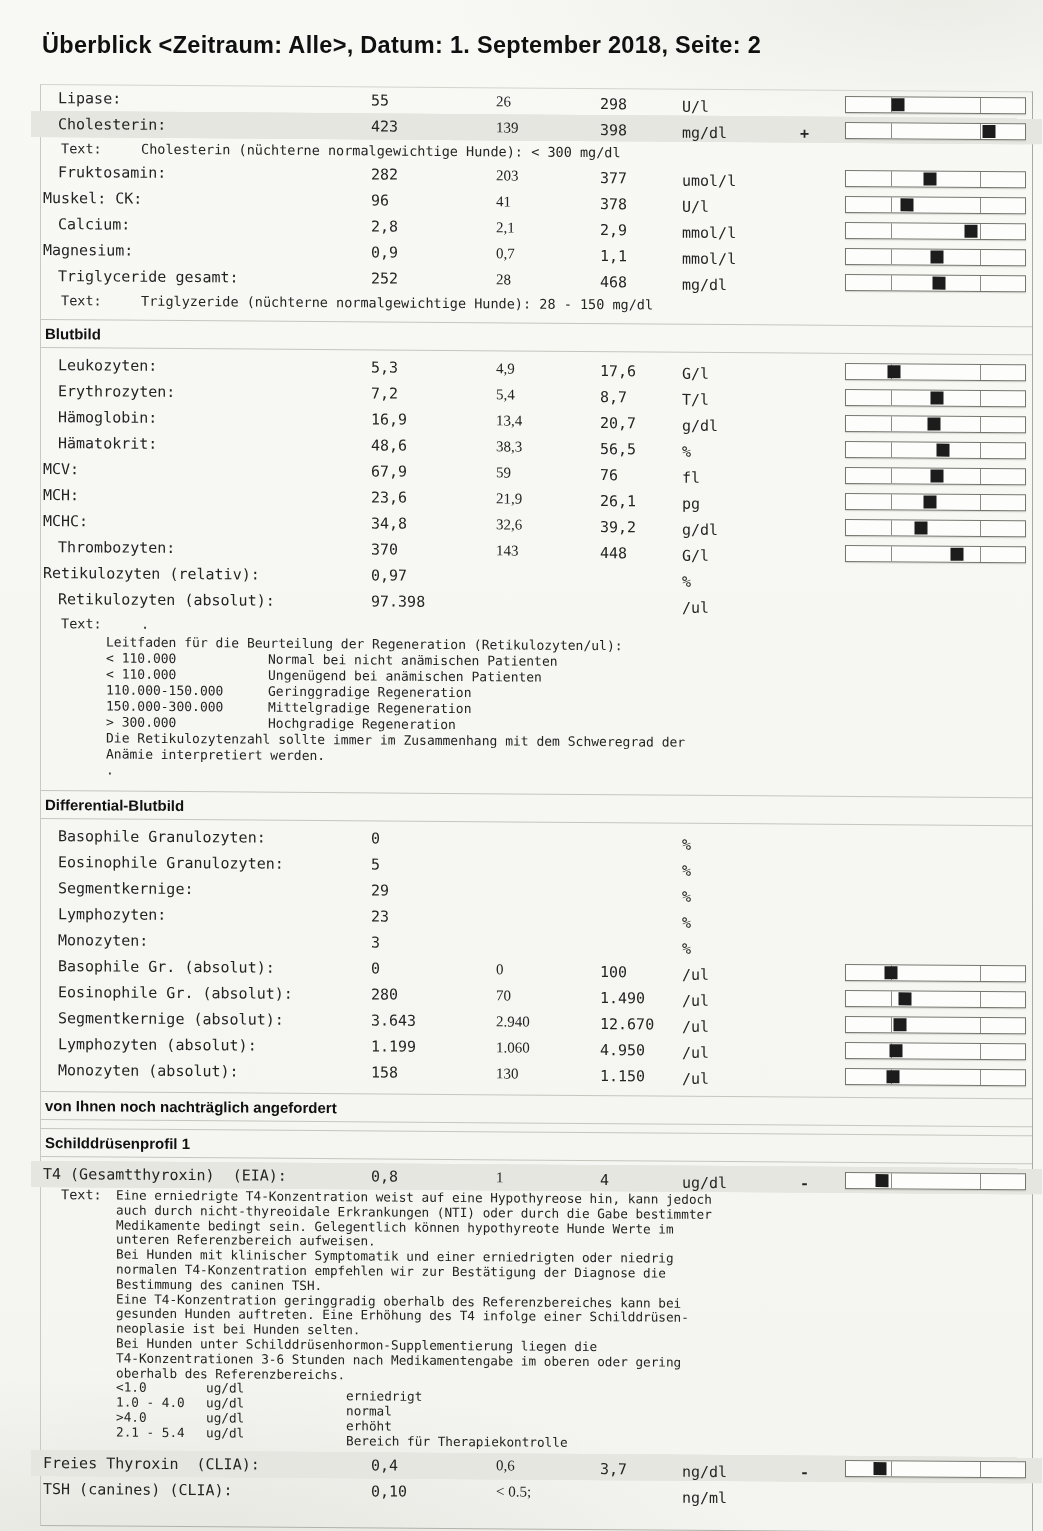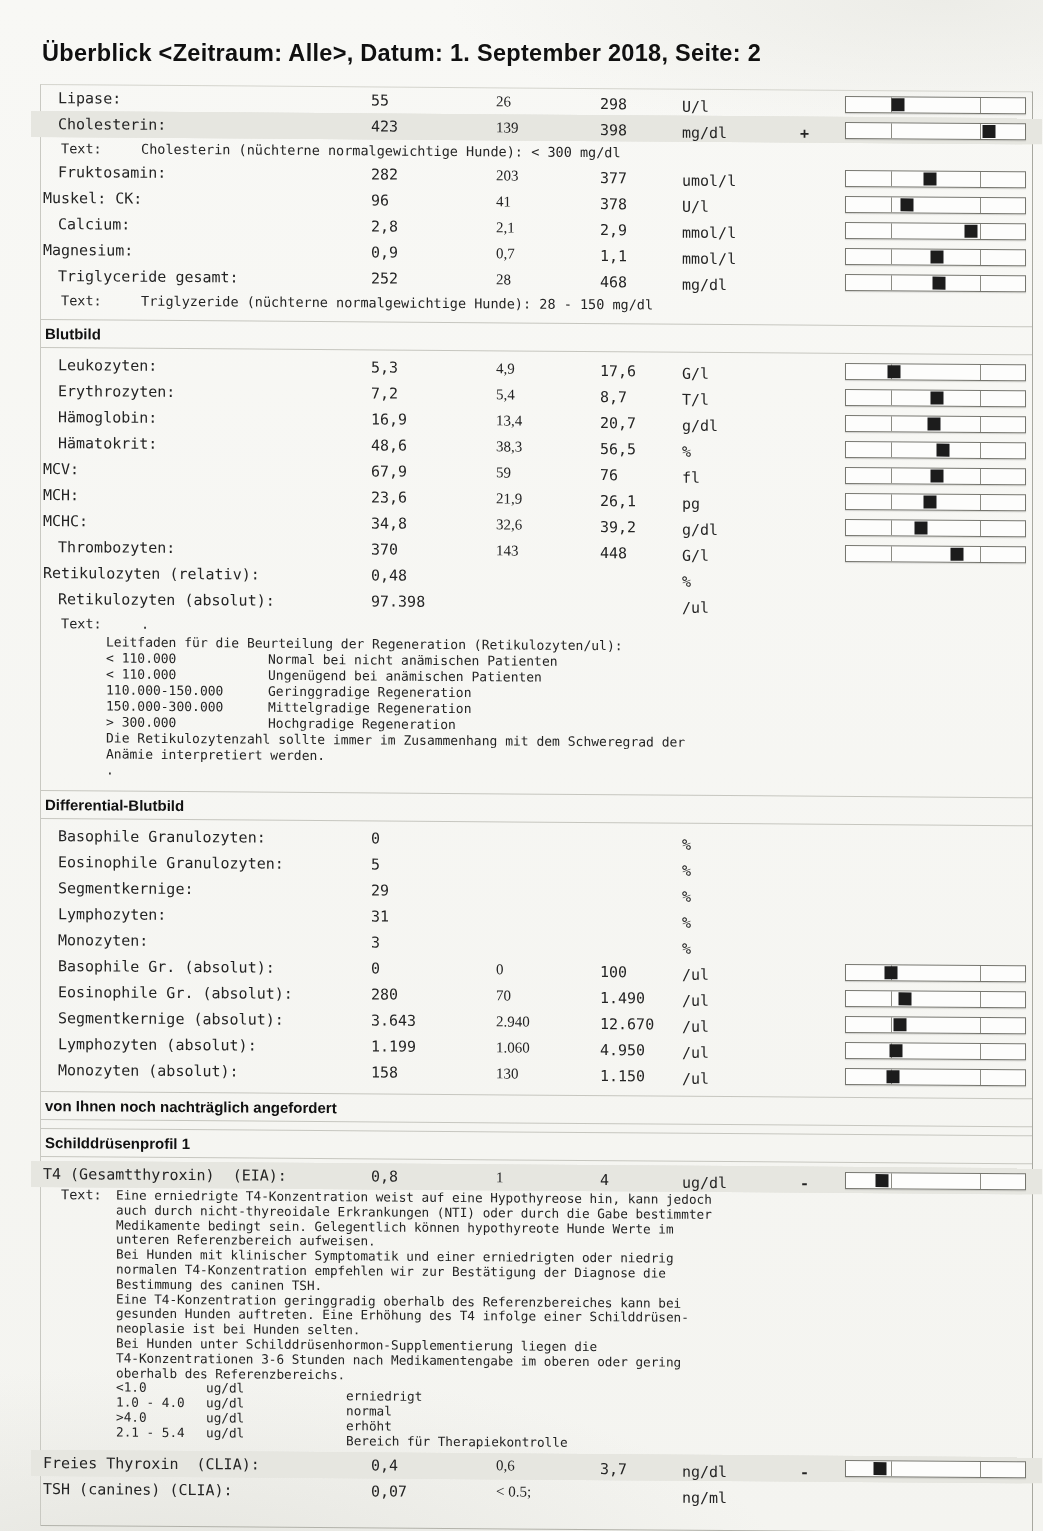--- a/index.html
+++ b/index.html
@@ -9,21 +9,21 @@
     background:#f7f7f4;
     background-image:
       radial-gradient(900px 300px at 15% 103%, rgba(210,210,202,.45), transparent 70%),
       radial-gradient(700px 200px at 90% 0%, rgba(225,225,218,.5), transparent 70%),
       linear-gradient(#f8f8f5, #f4f4f0);
     overflow:hidden;
     font-family:"DejaVu Sans Mono", monospace;
     color:#242424;
   }
   .title {
-    position:absolute; left:42px; top:40px;
+    position:absolute; left:42px; top:32px;
     font:bold 23.5px "Liberation Sans", sans-serif;
     color:#101010; letter-spacing:.3px; white-space:pre;
   }
   .table {
     position:absolute; left:40px; top:84px; width:993px;
     transform:skewY(.42deg); transform-origin:0 0;
     border-top:1px solid #d4d4cd;
     border-left:1px solid #c9c9c2;
     border-right:1px solid #a8a8a0;
   }
@@ -85,39 +85,39 @@
       <div class="row textrow"><span class="tlabel">Text:</span><span class="tcontent">Triglyzeride (nüchterne normalgewichtige Hunde): 28 - 150 mg/dl</span></div>
       <div class="sec-header">Blutbild</div>
       <div class="row analyte"><span class="c name">Leukozyten:</span><span class="c value">5,3</span><span class="c min">4,9</span><span class="c max">17,6</span><span class="c unit">G/l</span><span class="c flag"></span><span class="c barcell"><span class="bar"><span class="divider" style="left: 25%;"></span><span class="divider" style="left: 75%;"></span><span class="marker" style="left: 27%;"></span></span></span></div>
       <div class="row analyte"><span class="c name">Erythrozyten:</span><span class="c value">7,2</span><span class="c min">5,4</span><span class="c max">8,7</span><span class="c unit">T/l</span><span class="c flag"></span><span class="c barcell"><span class="bar"><span class="divider" style="left: 25%;"></span><span class="divider" style="left: 75%;"></span><span class="marker" style="left: 51%;"></span></span></span></div>
       <div class="row analyte"><span class="c name">Hämoglobin:</span><span class="c value">16,9</span><span class="c min">13,4</span><span class="c max">20,7</span><span class="c unit">g/dl</span><span class="c flag"></span><span class="c barcell"><span class="bar"><span class="divider" style="left: 25%;"></span><span class="divider" style="left: 75%;"></span><span class="marker" style="left: 49%;"></span></span></span></div>
       <div class="row analyte"><span class="c name">Hämatokrit:</span><span class="c value">48,6</span><span class="c min">38,3</span><span class="c max">56,5</span><span class="c unit">%</span><span class="c flag"></span><span class="c barcell"><span class="bar"><span class="divider" style="left: 25%;"></span><span class="divider" style="left: 75%;"></span><span class="marker" style="left: 54%;"></span></span></span></div>
       <div class="row analyte outdent"><span class="c name">MCV:</span><span class="c value">67,9</span><span class="c min">59</span><span class="c max">76</span><span class="c unit">fl</span><span class="c flag"></span><span class="c barcell"><span class="bar"><span class="divider" style="left: 25%;"></span><span class="divider" style="left: 75%;"></span><span class="marker" style="left: 51%;"></span></span></span></div>
       <div class="row analyte outdent"><span class="c name">MCH:</span><span class="c value">23,6</span><span class="c min">21,9</span><span class="c max">26,1</span><span class="c unit">pg</span><span class="c flag"></span><span class="c barcell"><span class="bar"><span class="divider" style="left: 25%;"></span><span class="divider" style="left: 75%;"></span><span class="marker" style="left: 47%;"></span></span></span></div>
       <div class="row analyte outdent"><span class="c name">MCHC:</span><span class="c value">34,8</span><span class="c min">32,6</span><span class="c max">39,2</span><span class="c unit">g/dl</span><span class="c flag"></span><span class="c barcell"><span class="bar"><span class="divider" style="left: 25%;"></span><span class="divider" style="left: 75%;"></span><span class="marker" style="left: 42%;"></span></span></span></div>
       <div class="row analyte"><span class="c name">Thrombozyten:</span><span class="c value">370</span><span class="c min">143</span><span class="c max">448</span><span class="c unit">G/l</span><span class="c flag"></span><span class="c barcell"><span class="bar"><span class="divider" style="left: 25%;"></span><span class="divider" style="left: 75%;"></span><span class="marker" style="left: 62%;"></span></span></span></div>
-      <div class="row analyte outdent"><span class="c name">Retikulozyten (relativ):</span><span class="c value">0,48</span><span class="c min"></span><span class="c max"></span><span class="c unit">%</span><span class="c flag"></span><span class="c barcell"></span></div>
+      <div class="row analyte outdent"><span class="c name">Retikulozyten (relativ):</span><span class="c value">0,97</span><span class="c min"></span><span class="c max"></span><span class="c unit">%</span><span class="c flag"></span><span class="c barcell"></span></div>
       <div class="row analyte"><span class="c name">Retikulozyten (absolut):</span><span class="c value">97.398</span><span class="c min"></span><span class="c max"></span><span class="c unit">/ul</span><span class="c flag"></span><span class="c barcell"></span></div>
       <div class="row textrow"><span class="tlabel">Text:</span><span class="tcontent">.</span></div>
       <div class="guide"><div class="gline">Leitfaden für die Beurteilung der Regeneration (Retikulozyten/ul):</div><div class="grow"><span class="grange">&lt; 110.000</span><span class="gdesc">Normal bei nicht anämischen Patienten</span></div><div class="grow"><span class="grange">&lt; 110.000</span><span class="gdesc">Ungenügend bei anämischen Patienten</span></div><div class="grow"><span class="grange">110.000-150.000</span><span class="gdesc">Geringgradige Regeneration</span></div><div class="grow"><span class="grange">150.000-300.000</span><span class="gdesc">Mittelgradige Regeneration</span></div><div class="grow"><span class="grange">&gt; 300.000</span><span class="gdesc">Hochgradige Regeneration</span></div><div class="gline">Die Retikulozytenzahl sollte immer im Zusammenhang mit dem Schweregrad der</div><div class="gline">Anämie interpretiert werden.</div><div class="gline">.</div></div>
       <div class="sec-header">Differential-Blutbild</div>
       <div class="row analyte"><span class="c name">Basophile Granulozyten:</span><span class="c value">0</span><span class="c min"></span><span class="c max"></span><span class="c unit">%</span><span class="c flag"></span><span class="c barcell"></span></div>
       <div class="row analyte"><span class="c name">Eosinophile Granulozyten:</span><span class="c value">5</span><span class="c min"></span><span class="c max"></span><span class="c unit">%</span><span class="c flag"></span><span class="c barcell"></span></div>
       <div class="row analyte"><span class="c name">Segmentkernige:</span><span class="c value">29</span><span class="c min"></span><span class="c max"></span><span class="c unit">%</span><span class="c flag"></span><span class="c barcell"></span></div>
-      <div class="row analyte"><span class="c name">Lymphozyten:</span><span class="c value">31</span><span class="c min"></span><span class="c max"></span><span class="c unit">%</span><span class="c flag"></span><span class="c barcell"></span></div>
+      <div class="row analyte"><span class="c name">Lymphozyten:</span><span class="c value">23</span><span class="c min"></span><span class="c max"></span><span class="c unit">%</span><span class="c flag"></span><span class="c barcell"></span></div>
       <div class="row analyte"><span class="c name">Monozyten:</span><span class="c value">3</span><span class="c min"></span><span class="c max"></span><span class="c unit">%</span><span class="c flag"></span><span class="c barcell"></span></div>
       <div class="row analyte"><span class="c name">Basophile Gr. (absolut):</span><span class="c value">0</span><span class="c min">0</span><span class="c max">100</span><span class="c unit">/ul</span><span class="c flag"></span><span class="c barcell"><span class="bar"><span class="divider" style="left: 25%;"></span><span class="divider" style="left: 75%;"></span><span class="marker" style="left: 25%;"></span></span></span></div>
       <div class="row analyte"><span class="c name">Eosinophile Gr. (absolut):</span><span class="c value">280</span><span class="c min">70</span><span class="c max">1.490</span><span class="c unit">/ul</span><span class="c flag"></span><span class="c barcell"><span class="bar"><span class="divider" style="left: 25%;"></span><span class="divider" style="left: 75%;"></span><span class="marker" style="left: 33%;"></span></span></span></div>
       <div class="row analyte"><span class="c name">Segmentkernige (absolut):</span><span class="c value">3.643</span><span class="c min">2.940</span><span class="c max">12.670</span><span class="c unit">/ul</span><span class="c flag"></span><span class="c barcell"><span class="bar"><span class="divider" style="left: 25%;"></span><span class="divider" style="left: 75%;"></span><span class="marker" style="left: 30%;"></span></span></span></div>
       <div class="row analyte"><span class="c name">Lymphozyten (absolut):</span><span class="c value">1.199</span><span class="c min">1.060</span><span class="c max">4.950</span><span class="c unit">/ul</span><span class="c flag"></span><span class="c barcell"><span class="bar"><span class="divider" style="left: 25%;"></span><span class="divider" style="left: 75%;"></span><span class="marker" style="left: 28%;"></span></span></span></div>
       <div class="row analyte"><span class="c name">Monozyten (absolut):</span><span class="c value">158</span><span class="c min">130</span><span class="c max">1.150</span><span class="c unit">/ul</span><span class="c flag"></span><span class="c barcell"><span class="bar"><span class="divider" style="left: 25%;"></span><span class="divider" style="left: 75%;"></span><span class="marker" style="left: 26%;"></span></span></span></div>
       <div class="sec-header">von Ihnen noch nachträglich angefordert</div>
       <div class="sec-header">Schilddrüsenprofil 1</div>
       <div class="row analyte hl outdent"><span class="c name">T4 (Gesamtthyroxin)  (EIA):</span><span class="c value">0,8</span><span class="c min">1</span><span class="c max">4</span><span class="c unit">ug/dl</span><span class="c flag">-</span><span class="c barcell"><span class="bar"><span class="divider" style="left: 25%;"></span><span class="divider" style="left: 75%;"></span><span class="marker" style="left: 20%;"></span></span></span></div>
       <div class="tblock">
         <span class="tlabel">Text:</span>
         <div class="tbody2"><div class="tline">Eine erniedrigte T4-Konzentration weist auf eine Hypothyreose hin, kann jedoch</div><div class="tline">auch durch nicht-thyreoidale Erkrankungen (NTI) oder durch die Gabe bestimmter</div><div class="tline">Medikamente bedingt sein. Gelegentlich können hypothyreote Hunde Werte im</div><div class="tline">unteren Referenzbereich aufweisen.</div><div class="tline">Bei Hunden mit klinischer Symptomatik und einer erniedrigten oder niedrig</div><div class="tline">normalen T4-Konzentration empfehlen wir zur Bestätigung der Diagnose die</div><div class="tline">Bestimmung des caninen TSH.</div><div class="tline">Eine T4-Konzentration geringgradig oberhalb des Referenzbereiches kann bei</div><div class="tline">gesunden Hunden auftreten. Eine Erhöhung des T4 infolge einer Schilddrüsen-</div><div class="tline">neoplasie ist bei Hunden selten.</div><div class="tline">Bei Hunden unter Schilddrüsenhormon-Supplementierung liegen die</div><div class="tline">T4-Konzentrationen 3-6 Stunden nach Medikamentengabe im oberen oder gering</div><div class="tline">oberhalb des Referenzbereichs.</div><div class="legrow"><span class="lrange">&lt;1.0</span><span class="lunit">ug/dl</span><span class="lmeaning">erniedrigt</span></div><div class="legrow"><span class="lrange">1.0 - 4.0</span><span class="lunit">ug/dl</span><span class="lmeaning">normal</span></div><div class="legrow"><span class="lrange">&gt;4.0</span><span class="lunit">ug/dl</span><span class="lmeaning">erhöht</span></div><div class="legrow"><span class="lrange">2.1 - 5.4</span><span class="lunit">ug/dl</span><span class="lmeaning">Bereich für Therapiekontrolle</span></div></div>
       </div>
       <div class="row analyte hl outdent"><span class="c name">Freies Thyroxin  (CLIA):</span><span class="c value">0,4</span><span class="c min">0,6</span><span class="c max">3,7</span><span class="c unit">ng/dl</span><span class="c flag">-</span><span class="c barcell"><span class="bar"><span class="divider" style="left: 25%;"></span><span class="divider" style="left: 75%;"></span><span class="marker" style="left: 19%;"></span></span></span></div>
-      <div class="row analyte outdent"><span class="c name">TSH (canines) (CLIA):</span><span class="c value">0,07</span><span class="c min">&lt; 0.5;</span><span class="c max"></span><span class="c unit">ng/ml</span><span class="c flag"></span><span class="c barcell"></span></div>
+      <div class="row analyte outdent"><span class="c name">TSH (canines) (CLIA):</span><span class="c value">0,10</span><span class="c min">&lt; 0.5;</span><span class="c max"></span><span class="c unit">ng/ml</span><span class="c flag"></span><span class="c barcell"></span></div>
       <div class="table-bottom"></div>
     </div>
 </div>
 
 </body></html>

